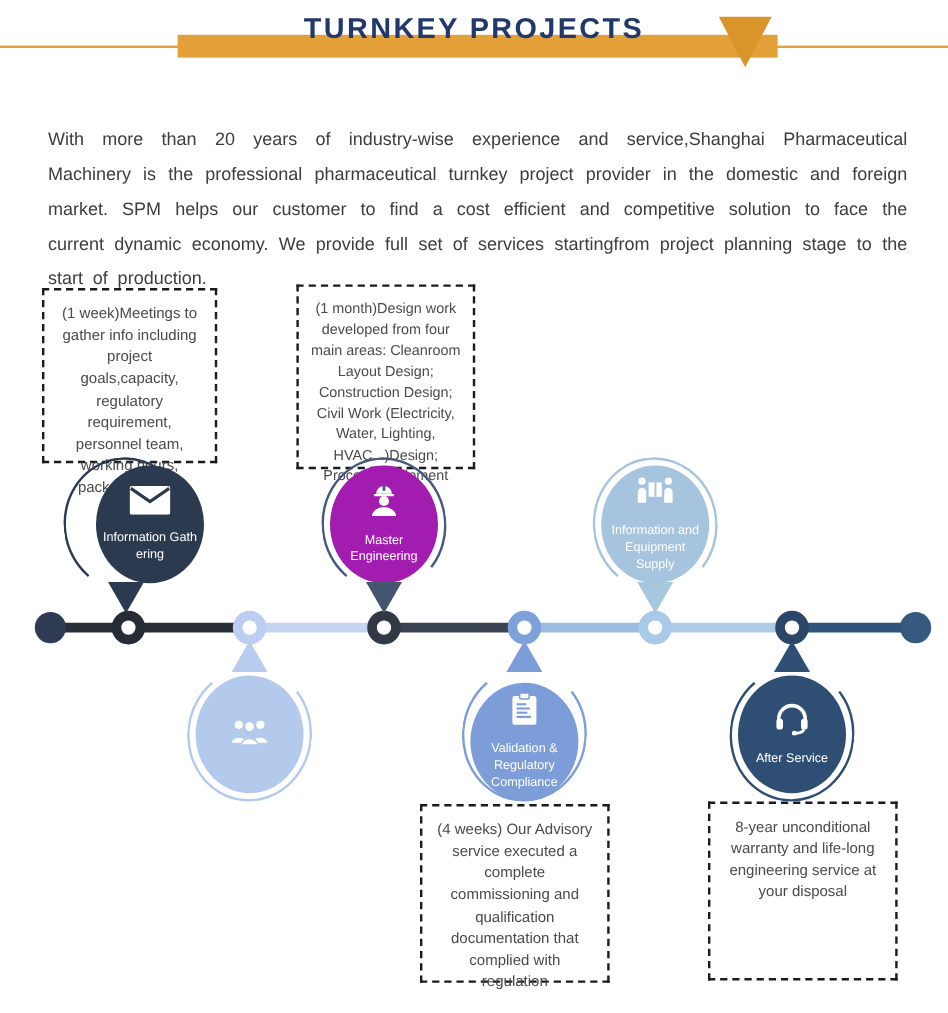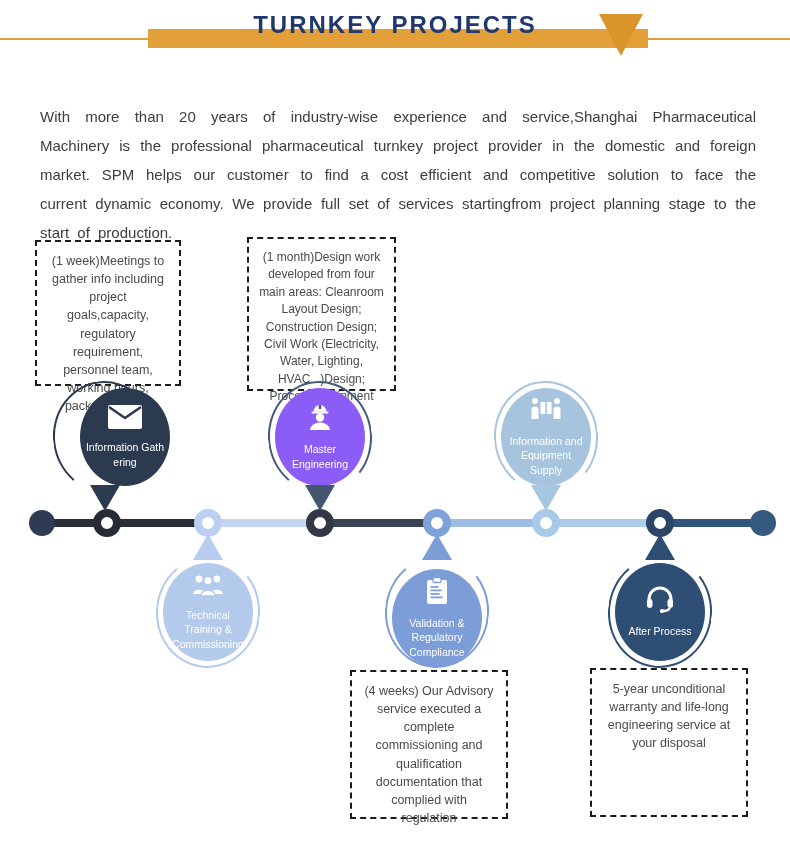--- a/index.html
+++ b/index.html
@@ -44,21 +44,21 @@
   .r3{left:306px;border-color:#323945;}
   .r4{left:423px;border-color:#7FA1DA;}
   .r5{left:532px;border-color:#A9C9E9;}
   .r6{left:646px;border-color:#2C4668;}
   
   .node{position:absolute;width:90px;height:98px;border-radius:50%;display:flex;
         flex-direction:column;align-items:center;justify-content:center;
         color:#fff;text-align:center;}
   .node .label{font-size:10.5px;line-height:1.35;padding:0 5px;margin-top:7px;}
   .c1{left:60px;top:388px;background:#2C3A50;margin-left:20px;}
-  .c2{left:275px;top:388px;background:#8b5cf6;}
+  .c2{left:275px;top:388px;background:#a21caf;}
   .c3{left:501px;top:388px;background:#A6C4DE;}
   .c4{left:163px;top:563px;background:#B4CAEC;}
   .c5{left:392px;top:569px;background:#7D9DD8;}
   .c6{left:615px;top:563px;background:#2F4E73;}
   .arc{position:absolute;width:104px;height:112px;border-radius:50%;box-sizing:border-box;
        border:2px solid #000;pointer-events:none;}
   .arc-top{border-bottom-color:transparent !important;transform:rotate(-6deg);}
   .arc-bot{border-top-color:transparent !important;transform:rotate(6deg);}
   .a1{left:53px;top:381px;border-color:#2C3A50;}
   .a2{left:268px;top:381px;border-color:#47597B;}
@@ -158,21 +158,20 @@
     <span>
       <svg width="36" height="24" viewBox="0 0 36 24">
         <circle cx="9" cy="6" r="3.4" fill="#fff"></circle>
           <path d="M3 21 a6.3 6 0 0 1 12 0 z" fill="#fff"></path>
         <circle cx="27" cy="6" r="3.4" fill="#fff"></circle>
           <path d="M21 21 a6.3 6 0 0 1 12 0 z" fill="#fff"></path>
         <circle cx="18" cy="7.5" r="4.3" fill="#fff" stroke="#B4CAEC" stroke-width="1.4"></circle>
         <path d="M10.5 23 a7.6 6.8 0 0 1 15 0 z" fill="#fff" stroke="#B4CAEC" stroke-width="1.4"></path>
       </svg>
     </span>
-    <span class="label">Technical Training &amp; Commissioning</span>
   </div>
   <div class="tri tri-up t4"></div>
 
   <div class="dash-box b5">
     <span>(4 weeks) Our Advisory service executed a complete commissioning and qualification documentation that complied with regulation</span>
   </div>
   <div class="arc arc-bot a5"></div>
   <div class="node c5">
     <span>
       <svg width="22" height="28" viewBox="0 0 22 28">
@@ -182,30 +181,30 @@
         <rect x="4.5" y="12.5" width="11" height="1.8" fill="#7D9DD8"></rect>
         <rect x="4.5" y="16" width="9" height="1.8" fill="#7D9DD8"></rect>
         <rect x="4.5" y="19.5" width="12" height="1.8" fill="#7D9DD8"></rect>
       </svg>
     </span>
     <span class="label">Validation &amp; Regulatory Compliance</span>
   </div>
   <div class="tri tri-up t5"></div>
 
   <div class="dash-box b6">
-    <span>5-year unconditional warranty and life-long engineering service at your disposal</span>
+    <span>8-year unconditional warranty and life-long engineering service at your disposal</span>
   </div>
   <div class="arc arc-bot a6"></div>
   <div class="node c6">
     <span>
       <svg width="30" height="28" viewBox="0 0 30 28">
         <path d="M4 17 v-3 a11 11 0 0 1 22 0 v3" stroke="#fff" stroke-width="3" fill="none"></path>
         <rect x="2" y="14" width="5.5" height="9" rx="2.4" fill="#fff"></rect>
         <rect x="22.5" y="14" width="5.5" height="9" rx="2.4" fill="#fff"></rect>
         <path d="M25 23 a7 5 0 0 1 -7 3" stroke="#fff" stroke-width="2.4" fill="none"></path>
         <circle cx="17" cy="26" r="2.1" fill="#fff"></circle>
       </svg>
     </span>
-    <span class="label">After Process</span>
+    <span class="label">After Service</span>
   </div>
   <div class="tri tri-up t6"></div>
 
 </div>
 
 </body></html>

